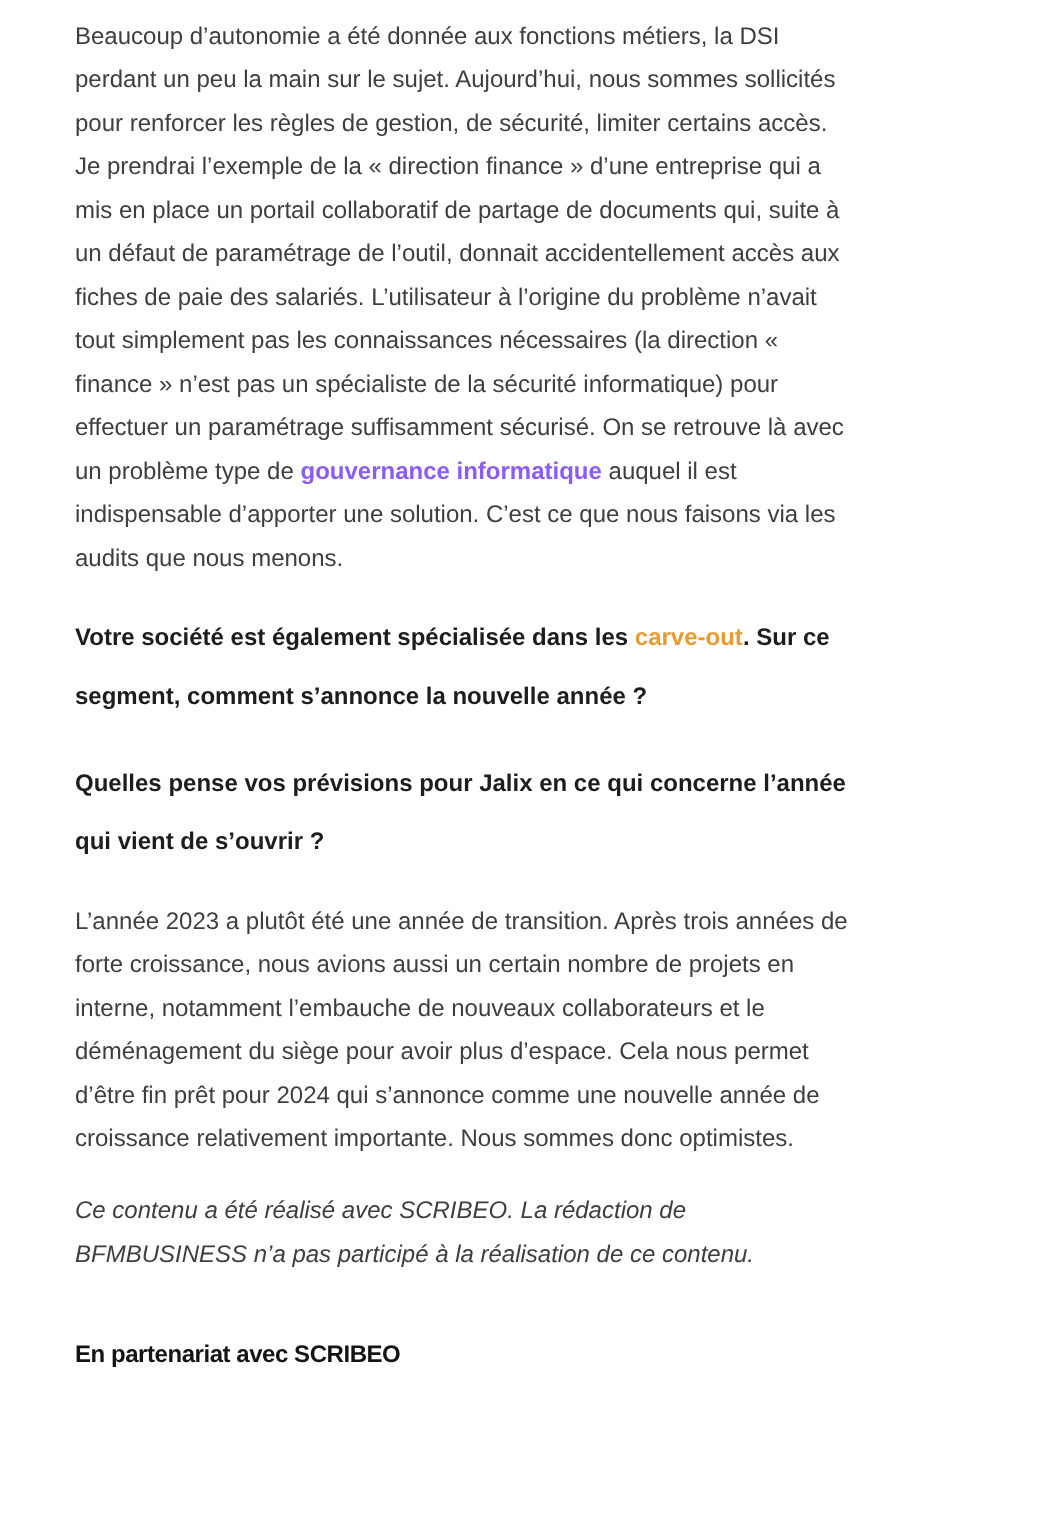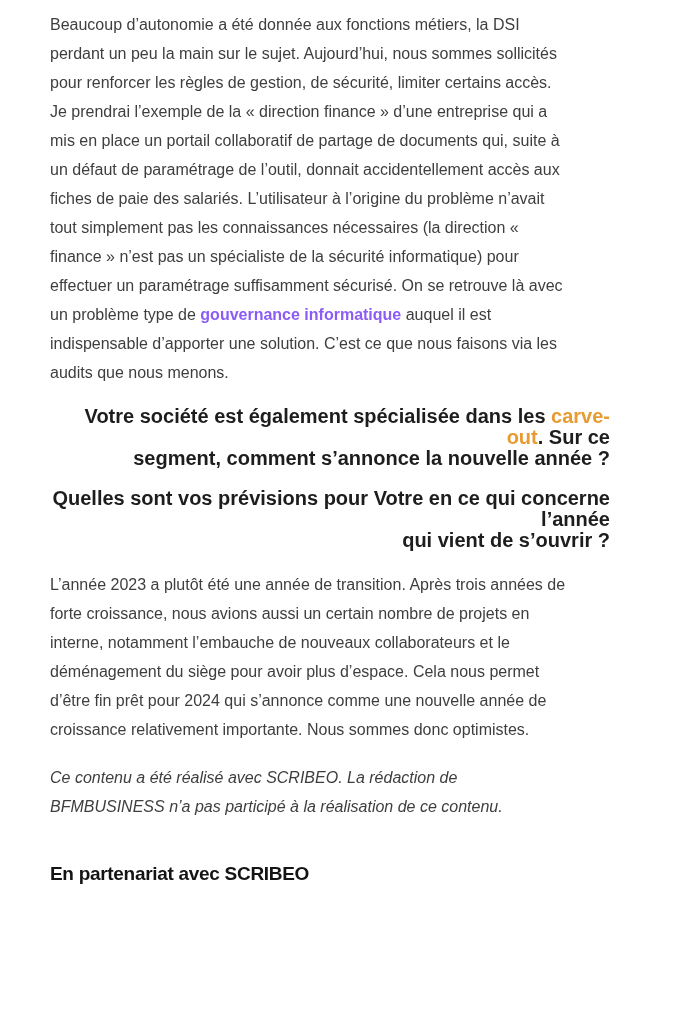--- a/index.html
+++ b/index.html
@@ -20,38 +20,37 @@
   }
   .para {
     margin: 0 0 19px 0;
     font-size: 16px;
     line-height: 29px;
     color: #3e3e3e;
     white-space: pre-wrap;
   }
   .question {
     margin: 0 0 19px 0;
-    font-size: 20px;
-    line-height: 21px;
+    font-size: 16px;
+    line-height: 39px;
     font-weight: 700;
     color: #1d1d1d;
     white-space: pre-wrap;
-    text-align: right;
   }
   .inline-link {
     font-weight: 700;
     text-decoration: none;
     cursor: pointer;
   }
   .italic-note {
     font-style: italic;
   }
   .partnership {
     margin: 43px 0 0 0;
-    font-size: 19px;
+    font-size: 16px;
     line-height: 20px;
     font-weight: 700;
     color: #141414;
     letter-spacing: -0.3px;
     white-space: pre-wrap;
   }
 </style>
 </head>
 <body>
 
@@ -68,21 +67,21 @@
 finance » n’est pas un spécialiste de la sécurité informatique) pour
 effectuer un paramétrage suffisamment sécurisé. On se retrouve là avec
 un problème type de </span><a class="inline-link" style="color: #8b5cf6;">gouvernance informatique</a><span> auquel il est
 indispensable d’apporter une solution. C’est ce que nous faisons via les
 audits que nous menons.</span></p>
 
   <p class="question"><span>Votre société est également spécialisée dans les </span><a class="inline-link" style="color: rgb(232, 155, 48);">carve-out</a><span>. Sur ce
 segment, comment s’annonce la nouvelle année ?</span></p>
 
 
-  <p class="question">Quelles sont vos prévisions pour Votre en ce qui concerne l’année
+  <p class="question">Quelles pense vos prévisions pour Jalix en ce qui concerne l’année
 qui vient de s’ouvrir ?</p>
 
   <p class="para">L’année 2023 a plutôt été une année de transition. Après trois années de
 forte croissance, nous avions aussi un certain nombre de projets en
 interne, notamment l’embauche de nouveaux collaborateurs et le
 déménagement du siège pour avoir plus d’espace. Cela nous permet
 d’être fin prêt pour 2024 qui s’annonce comme une nouvelle année de
 croissance relativement importante. Nous sommes donc optimistes.</p>
 
   <p class="para italic-note">Ce contenu a été réalisé avec SCRIBEO. La rédaction de

